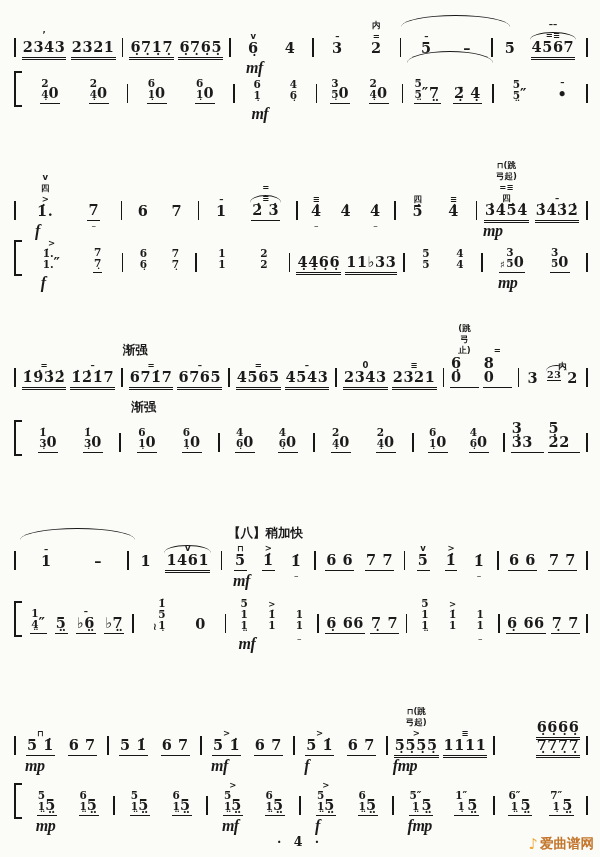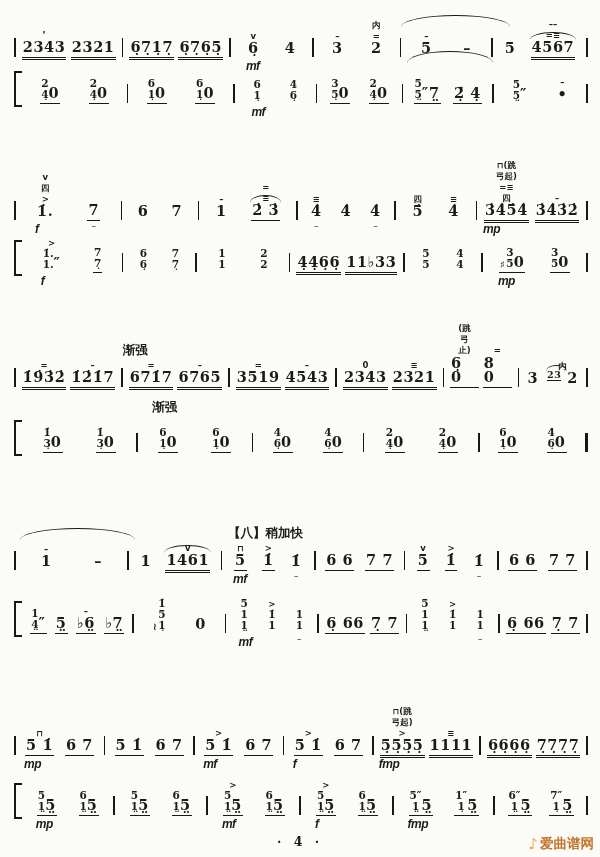--- a/index.html
+++ b/index.html
@@ -21,21 +21,21 @@
   .u2::after{content:"";position:absolute;left:0;right:0;bottom:-3.4px;height:1.4px;background:#171717;}
   .stack{display:inline-flex;flex-direction:column;align-items:center;font-size:10.5px;line-height:1.08;letter-spacing:0;}
   .pre{font-size:10px;margin-right:1px;font-weight:700;}
   .grace{position:relative;font-size:9.5px;font-weight:700;margin-right:6px;border-bottom:1px solid #171717;transform:translateY(-5px);}
   .grace::before{content:"";position:absolute;top:-5px;left:-1px;right:-6px;height:5px;
       border-top:1.1px solid #171717;border-radius:50%/100% 100% 0 0;}
   .above{position:absolute;bottom:calc(100% - 1px);left:50%;transform:translateX(-50%);
       font-size:8.5px;font-weight:700;line-height:1.3;white-space:pre-line;text-align:center;}
   .hdr{position:absolute;bottom:calc(100% + 11px);left:-6px;font-size:12.5px;font-weight:700;white-space:nowrap;}
   .dyn{position:absolute;top:calc(100% + 1px);left:-1px;
-      font-family:Liberation Sans, sans-serif;font-style:italic;font-weight:700;font-size:12px;letter-spacing:-.5px;}
+      font-family:Liberation Serif, serif;font-style:italic;font-weight:700;font-size:16px;letter-spacing:-.5px;}
   .bmark{position:absolute;top:calc(100% + 1px);left:50%;transform:translateX(-50%);font-size:9px;line-height:1;}
   .arc::before{content:"";position:absolute;top:-8px;left:-1px;right:-1px;height:7px;
       border-top:1.2px solid #171717;border-radius:50%/100% 100% 0 0;}
   .longarc{position:absolute;height:11px;border-top:1.5px solid #171717;border-radius:50%/100% 100% 0 0;}
   .pagenum{position:absolute;bottom:8px;left:50%;transform:translateX(-50%);
       font-family:"DejaVu Serif",serif;font-weight:700;font-size:12.5px;letter-spacing:4px;}
   .watermark{position:absolute;right:6px;bottom:4px;display:flex;align-items:center;gap:2px;
       font-weight:700;font-size:13.5px;}
   .wm-icon{font-size:15px;line-height:1;}
 </style>
@@ -518,21 +518,21 @@
           <span class="nb u2">
             <span>6765</span>
           </span>
         </span>
       </div>
       <span class="bar"></span>
       <div class="measure" style="flex-grow: 1.1;">
         <span class="tok">
           <span class="above">=</span>
           <span class="nb u2">
-            <span>3519</span>
+            <span>4565</span>
           </span>
         </span>
         <span class="tok">
           <span class="above">–</span>
           <span class="nb u2">
             <span>4543</span>
           </span>
         </span>
       </div>
       <span class="bar"></span>
@@ -683,20 +683,32 @@
           <span class="nb u1">
             <span class="stack">
               <span>4</span>
               <span>6̣</span>
             </span>
             <span> 0</span>
           </span>
         </span>
       </div>
       <span class="bar"></span>
+      <div class="measure" style="flex-grow: 0.95;">
+        <span class="tok">
+          <span class="nb u1">
+            <span>3̣ 33</span>
+          </span>
+        </span>
+        <span class="tok">
+          <span class="nb u1">
+            <span>5̣ 22</span>
+          </span>
+        </span>
+      </div>
       <span class="bar"></span>
     </div>
   </div>
 <div class="system" style="top: 515px;">
     <div class="line melody">
       <span class="bar"></span>
       <div class="measure" style="flex-grow: 1.3;">
         <span class="tok">
           <span class="above">–</span>
           <span class="nb">
@@ -1004,21 +1016,21 @@
           <span class="dyn">fmp</span>
         </span>
         <span class="tok">
           <span class="above">≡</span>
           <span class="nb u2">
             <span>1111</span>
           </span>
         </span>
       </div>
       <span class="bar"></span>
-      <div class="measure" style="flex-grow: 1.05;">
+      <div class="measure" style="flex-grow: 1.05; flex-direction: column;">
         <span class="tok">
           <span class="nb u2">
             <span>6̣6̣6̣6̣</span>
           </span>
         </span>
         <span class="tok">
           <span class="nb u2">
             <span>7̣7̣7̣7̣</span>
           </span>
         </span>

